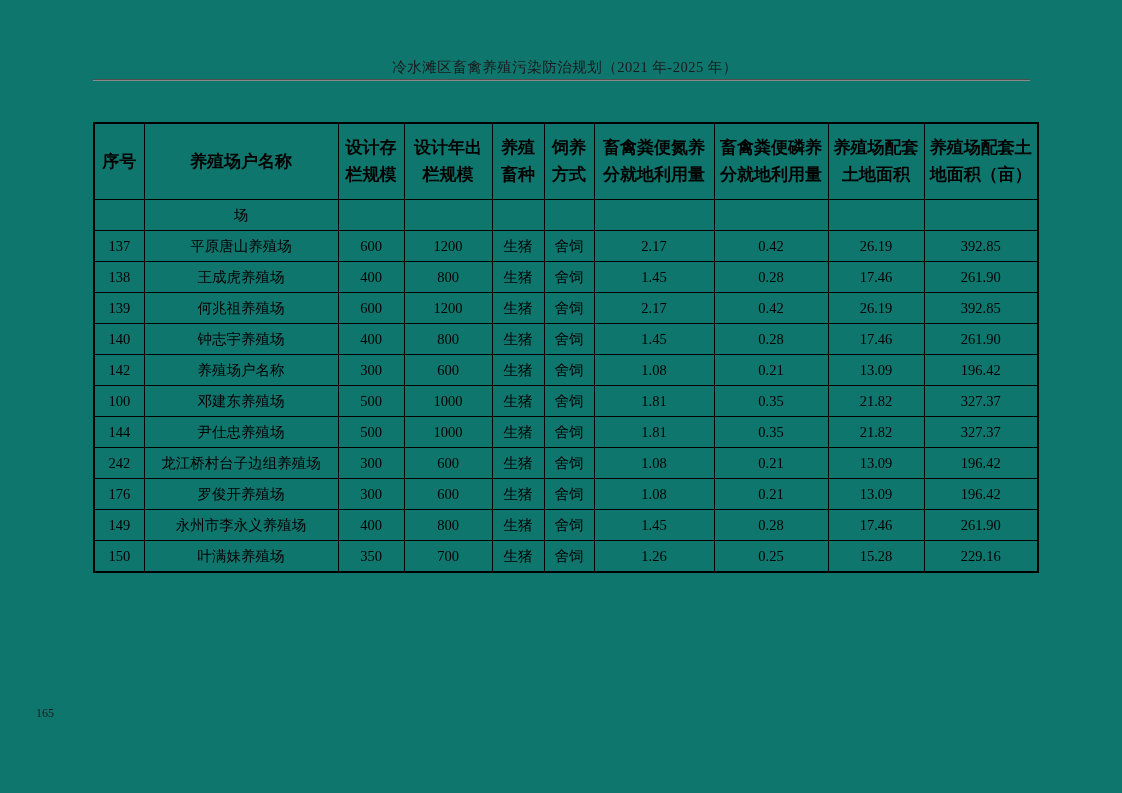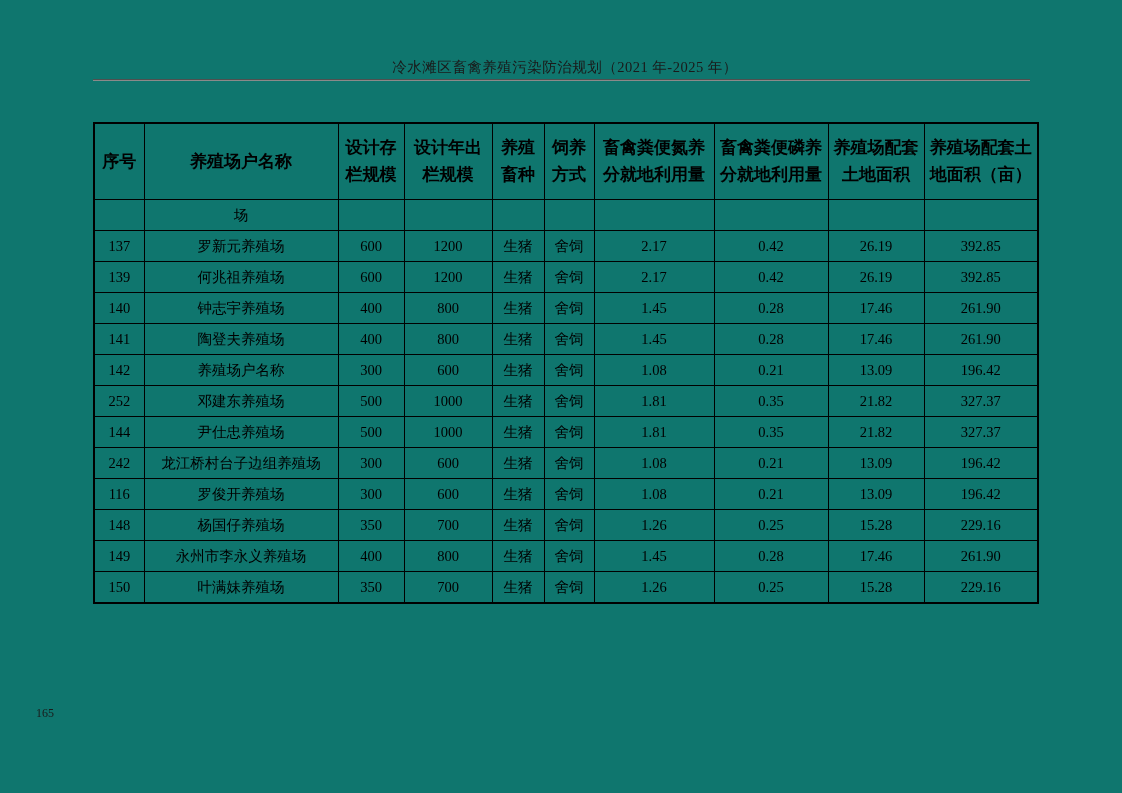--- a/index.html
+++ b/index.html
@@ -122,31 +122,43 @@
         <td></td>
         <td></td>
         <td></td>
         <td></td>
         <td></td>
         <td></td>
         <td></td>
       </tr>
     <tr>
     <td>137</td>
-    <td>罗新元养殖场</td>
+    <td>平原唐山养殖场</td>
     <td>600</td>
     <td>1200</td>
     <td>生猪</td>
     <td>舍饲</td>
     <td>2.17</td>
     <td>0.42</td>
     <td>26.19</td>
     <td>392.85</td>
   </tr>
         <tr>
+    <td>138</td>
+    <td>王成虎养殖场</td>
+    <td>400</td>
+    <td>800</td>
+    <td>生猪</td>
+    <td>舍饲</td>
+    <td>1.45</td>
+    <td>0.28</td>
+    <td>17.46</td>
+    <td>261.90</td>
+  </tr>
+        <tr>
     <td>139</td>
     <td>何兆祖养殖场</td>
     <td>600</td>
     <td>1200</td>
     <td>生猪</td>
     <td>舍饲</td>
     <td>2.17</td>
     <td>0.42</td>
     <td>26.19</td>
     <td>392.85</td>
@@ -157,124 +169,100 @@
     <td>400</td>
     <td>800</td>
     <td>生猪</td>
     <td>舍饲</td>
     <td>1.45</td>
     <td>0.28</td>
     <td>17.46</td>
     <td>261.90</td>
   </tr>
         <tr>
-    <td>141</td>
-    <td>陶登夫养殖场</td>
+    <td>142</td>
+    <td>养殖场户名称</td>
+    <td>300</td>
+    <td>600</td>
+    <td>生猪</td>
+    <td>舍饲</td>
+    <td>1.08</td>
+    <td>0.21</td>
+    <td>13.09</td>
+    <td>196.42</td>
+  </tr>
+        <tr>
+    <td>100</td>
+    <td>邓建东养殖场</td>
+    <td>500</td>
+    <td>1000</td>
+    <td>生猪</td>
+    <td>舍饲</td>
+    <td>1.81</td>
+    <td>0.35</td>
+    <td>21.82</td>
+    <td>327.37</td>
+  </tr>
+        <tr>
+    <td>144</td>
+    <td>尹仕忠养殖场</td>
+    <td>500</td>
+    <td>1000</td>
+    <td>生猪</td>
+    <td>舍饲</td>
+    <td>1.81</td>
+    <td>0.35</td>
+    <td>21.82</td>
+    <td>327.37</td>
+  </tr>
+        <tr>
+    <td>242</td>
+    <td>龙江桥村台子边组养殖场</td>
+    <td>300</td>
+    <td>600</td>
+    <td>生猪</td>
+    <td>舍饲</td>
+    <td>1.08</td>
+    <td>0.21</td>
+    <td>13.09</td>
+    <td>196.42</td>
+  </tr>
+        <tr>
+    <td>176</td>
+    <td>罗俊开养殖场</td>
+    <td>300</td>
+    <td>600</td>
+    <td>生猪</td>
+    <td>舍饲</td>
+    <td>1.08</td>
+    <td>0.21</td>
+    <td>13.09</td>
+    <td>196.42</td>
+  </tr>
+        <tr>
+    <td>149</td>
+    <td>永州市李永义养殖场</td>
     <td>400</td>
     <td>800</td>
     <td>生猪</td>
     <td>舍饲</td>
     <td>1.45</td>
     <td>0.28</td>
     <td>17.46</td>
     <td>261.90</td>
   </tr>
         <tr>
-    <td>142</td>
-    <td>养殖场户名称</td>
-    <td>300</td>
-    <td>600</td>
-    <td>生猪</td>
-    <td>舍饲</td>
-    <td>1.08</td>
-    <td>0.21</td>
-    <td>13.09</td>
-    <td>196.42</td>
-  </tr>
-        <tr>
-    <td>252</td>
-    <td>邓建东养殖场</td>
-    <td>500</td>
-    <td>1000</td>
-    <td>生猪</td>
-    <td>舍饲</td>
-    <td>1.81</td>
-    <td>0.35</td>
-    <td>21.82</td>
-    <td>327.37</td>
-  </tr>
-        <tr>
-    <td>144</td>
-    <td>尹仕忠养殖场</td>
-    <td>500</td>
-    <td>1000</td>
-    <td>生猪</td>
-    <td>舍饲</td>
-    <td>1.81</td>
-    <td>0.35</td>
-    <td>21.82</td>
-    <td>327.37</td>
-  </tr>
-        <tr>
-    <td>242</td>
-    <td>龙江桥村台子边组养殖场</td>
-    <td>300</td>
-    <td>600</td>
-    <td>生猪</td>
-    <td>舍饲</td>
-    <td>1.08</td>
-    <td>0.21</td>
-    <td>13.09</td>
-    <td>196.42</td>
-  </tr>
-        <tr>
-    <td>116</td>
-    <td>罗俊开养殖场</td>
-    <td>300</td>
-    <td>600</td>
-    <td>生猪</td>
-    <td>舍饲</td>
-    <td>1.08</td>
-    <td>0.21</td>
-    <td>13.09</td>
-    <td>196.42</td>
-  </tr>
-        <tr>
-    <td>148</td>
-    <td>杨国仔养殖场</td>
+    <td>150</td>
+    <td>叶满妹养殖场</td>
     <td>350</td>
     <td>700</td>
     <td>生猪</td>
     <td>舍饲</td>
     <td>1.26</td>
     <td>0.25</td>
     <td>15.28</td>
     <td>229.16</td>
   </tr>
-        <tr>
-    <td>149</td>
-    <td>永州市李永义养殖场</td>
-    <td>400</td>
-    <td>800</td>
-    <td>生猪</td>
-    <td>舍饲</td>
-    <td>1.45</td>
-    <td>0.28</td>
-    <td>17.46</td>
-    <td>261.90</td>
-  </tr>
-        <tr>
-    <td>150</td>
-    <td>叶满妹养殖场</td>
-    <td>350</td>
-    <td>700</td>
-    <td>生猪</td>
-    <td>舍饲</td>
-    <td>1.26</td>
-    <td>0.25</td>
-    <td>15.28</td>
-    <td>229.16</td>
-  </tr>
       </tbody>
   </table>
 
   <div class="page-number">165</div>
 </div>
 
 </body></html>

